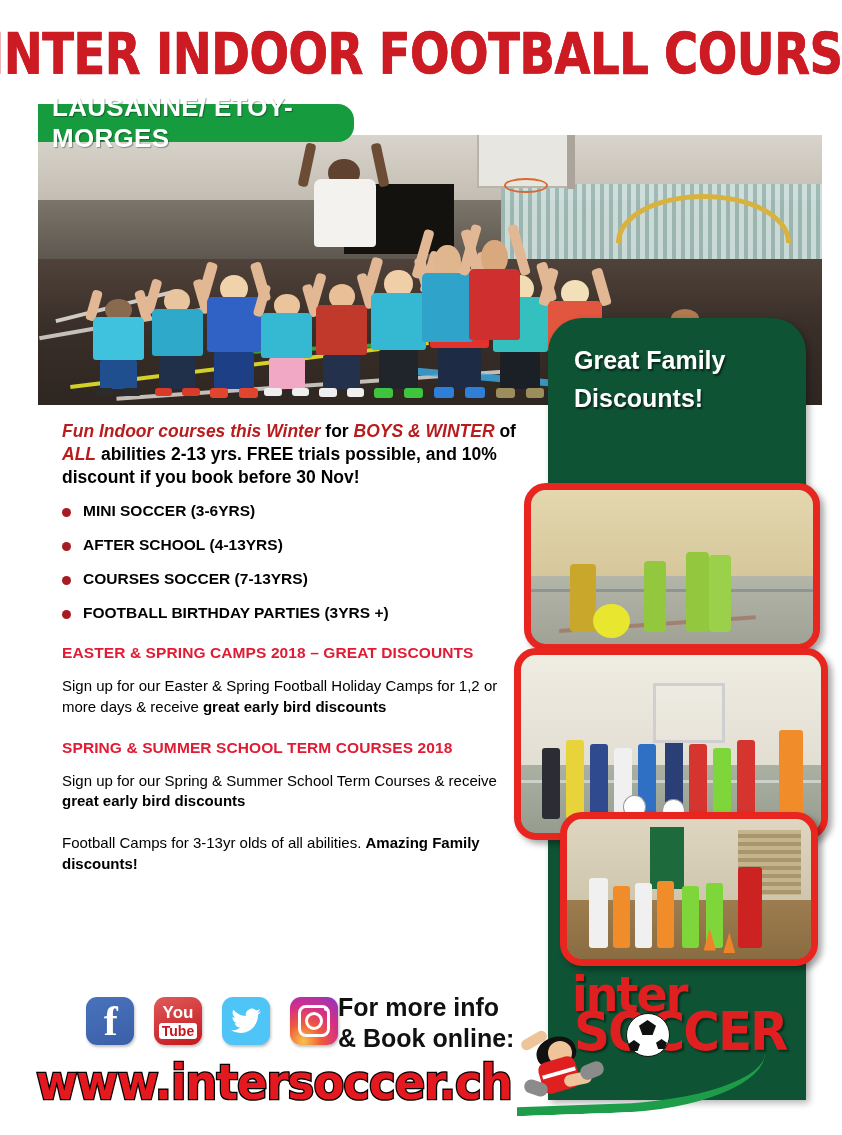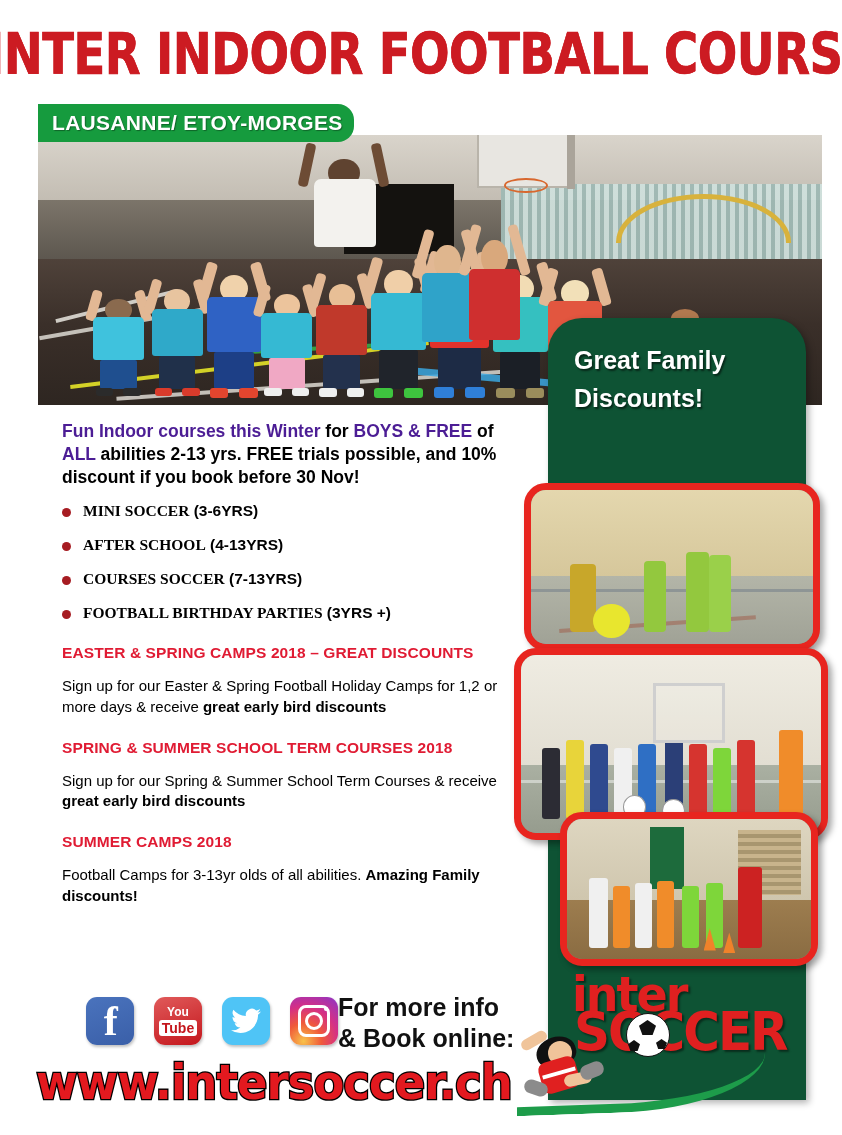--- a/index.html
+++ b/index.html
@@ -70,21 +70,21 @@
   .kid .legs{position:absolute;left:14%;bottom:0;width:72%;height:30%;background:#23314d;border-radius:2px;}
   .kid .shoe{position:absolute;bottom:-7%;width:34%;height:8%;border-radius:3px;}
 
   
   #location-banner{
     position:absolute;left:38px;top:104px;width:316px;height:38px;
     background:#169b3e;border-radius:0 16px 16px 0;
     display:flex;align-items:center;padding-left:14px;box-sizing:border-box;
   }
   #location-banner span{
-    color:#ffffff;font-size:21px;font-weight:bold;letter-spacing:.3px;
+    color:#ffffff;font-size:26px;font-weight:bold;letter-spacing:.3px;
     text-shadow:1px 1px 1px rgba(0,0,0,.35);
   }
 
   
   #green-panel{
     position:absolute;left:548px;top:318px;width:258px;height:782px;
     background:#0e5334;border-radius:34px 34px 0 0;
     box-shadow:3px 3px 7px rgba(0,0,0,.3);
   }
   #discount-text{
@@ -109,50 +109,50 @@
   .sp-line{position:absolute;height:3px;background:rgba(255,255,255,.55);}
   .sp-kid{position:absolute;bottom:8%;border-radius:3px;}
   .sp-ball{position:absolute;border-radius:50%;}
 
   
   #content{position:absolute;left:62px;top:420px;width:456px;}
 
   #intro{
     font-size:17.5px;font-weight:bold;line-height:1.30;color:#000000;margin:0 0 14px 0;
   }
-  .g{color:#4c1d95;}
+  .g{color:#b91c1c;font-style:italic;}
 
   #course-list{list-style:none;margin:0;padding:0;}
   #course-list li{
     position:relative;padding-left:21px;margin-bottom:16px;
     font-size:15.5px;color:#000000;
   }
   #course-list li .dot{
     position:absolute;left:0;top:6px;width:9px;height:9px;border-radius:50%;
     background:#a61c22;
   }
-  #course-list li b{font-weight:bold;font-family:Liberation Serif, serif;}
+  #course-list li b{font-weight:bold;}
   #course-list li span.ages{font-weight:bold;}
 
   .sec{margin-top:22px;}
   .sec-head{
     color:#e01b33;font-size:15.5px;font-weight:bold;margin:0 0 14px 0;letter-spacing:.1px;
   }
   .sec-body{font-size:15px;color:#000;line-height:1.35;margin:0;}
   .sec-body b{font-weight:bold;}
 
   
   #social-row{position:absolute;left:86px;top:997px;display:flex;gap:20px;align-items:center;}
   .sicon{width:48px;height:48px;border-radius:11px;position:relative;box-shadow:1px 2px 3px rgba(0,0,0,.25);}
   #icon-facebook{background:linear-gradient(160deg,#4a73bd,#3a5fa8);}
   #icon-facebook .f{position:absolute;left:50%;top:16%;transform:translateX(-44%);
     color:#fff;font-size:42px;font-weight:bold;line-height:.78;font-family:"Liberation Serif",serif;}
   #icon-youtube{background:linear-gradient(160deg,#e05a5a,#c4161c);display:flex;
     flex-direction:column;align-items:center;justify-content:center;}
-  #icon-youtube .yt1{color:#fff;font-size:12px;font-weight:bold;line-height:1;}
+  #icon-youtube .yt1{color:#fff;font-size:17px;font-weight:bold;line-height:1;}
   #icon-youtube .yt2{background:#fff;color:#c4161c;font-size:14px;font-weight:bold;
     line-height:1;padding:1px 3px;border-radius:3px;margin-top:2px;}
   #icon-twitter{background:#4fc4f6;display:flex;align-items:center;justify-content:center;}
   #icon-twitter .bird{color:#fff;font-size:30px;line-height:1;}
   #icon-instagram{background:
       radial-gradient(circle at 28% 92%,#f8c24a 0%,#f05a3a 32%,#d42f86 62%,#8a35c9 100%);
     display:flex;align-items:center;justify-content:center;}
   #icon-instagram .ring{width:26px;height:26px;border:3px solid #fff;border-radius:8px;
     display:flex;align-items:center;justify-content:center;}
   #icon-instagram .lens{width:12px;height:12px;border:3px solid #fff;border-radius:50%;}
@@ -405,21 +405,21 @@
   <div class="sp-kid" style="left:57%;width:7%;height:46%;background:#7ed63a;"></div>
   <div class="sp-kid" style="left:70%;width:10%;height:58%;background:#cc2222;"></div>
   <div style="position:absolute;left:56%;bottom:6%;width:5%;height:16%;background:#f0822a;clip-path:polygon(50% 0,100% 100%,0 100%);"></div>
   <div style="position:absolute;left:64%;bottom:4%;width:5%;height:15%;background:#f0822a;clip-path:polygon(50% 0,100% 100%,0 100%);"></div>
 </div>
 
 <div id="content">
 
   <p id="intro">
     <span class="g">Fun Indoor courses this Winter</span><span> for </span><span class="g">BOYS &amp;</span>
-    <span class="g">FREE</span><span> of </span><span class="g">ALL</span><span> abilities 2-13 yrs. FREE trials possible, and 10% discount if you book before 30 Nov!</span>
+    <span class="g">WINTER</span><span> of </span><span class="g">ALL</span><span> abilities 2-13 yrs. FREE trials possible, and 10% discount if you book before 30 Nov!</span>
   </p>
 
   <ul id="course-list">
     <li>
       <span class="dot"></span>
       <b>MINI SOCCER</b>
       <span class="ages">(3-6YRS)</span>
     </li>
     <li>
       <span class="dot"></span>
@@ -442,21 +442,20 @@
     <p class="sec-head">EASTER &amp; SPRING CAMPS 2018 – GREAT DISCOUNTS</p>
     <p class="sec-body"><span>Sign up for our Easter &amp; Spring Football Holiday Camps for 1,2 or more days &amp; receive </span><b>great early bird discounts</b></p>
   </div>
 
   <div class="sec">
     <p class="sec-head">SPRING &amp; SUMMER SCHOOL TERM COURSES 2018</p>
     <p class="sec-body"><span>Sign up for our Spring &amp; Summer School Term Courses &amp; receive </span><b>great early bird discounts</b></p>
   </div>
 
   <div class="sec">
-    <p class="sec-head">SUMMER CAMPS 2018</p>
     <p class="sec-body"><span>Football Camps for 3-13yr olds of all abilities. </span><b>Amazing Family discounts!</b></p>
   </div>
 
 </div>
 
 <div id="social-row">
   <div class="sicon" id="icon-facebook">
     <span class="f">f</span>
   </div>
   <div class="sicon" id="icon-youtube">

